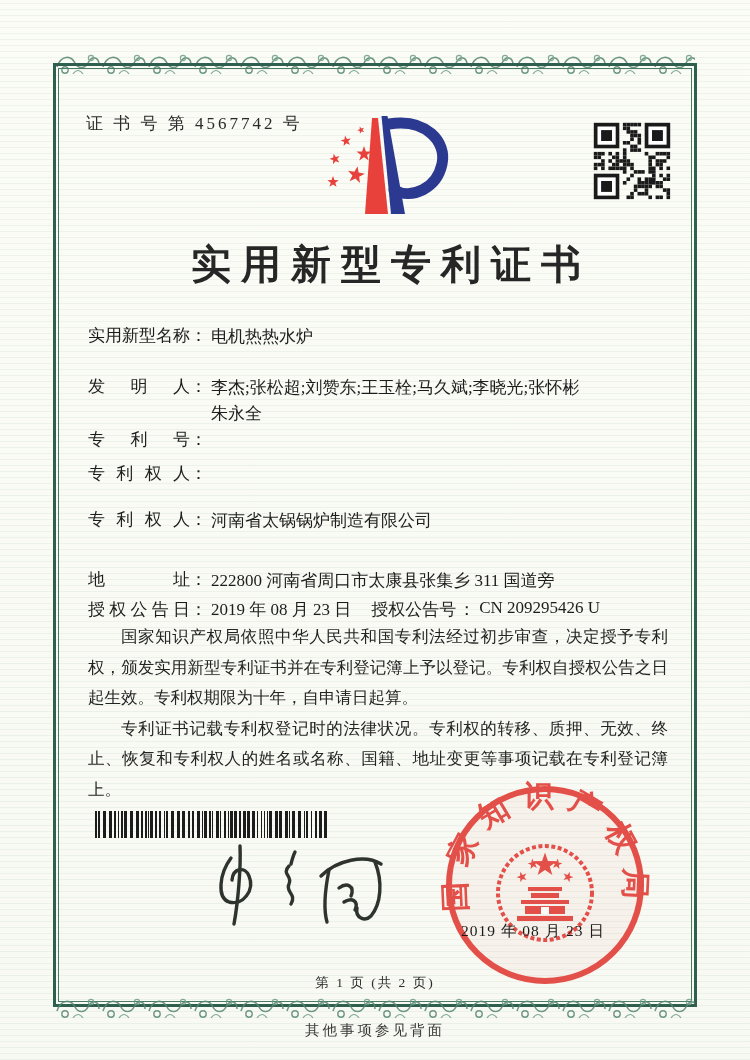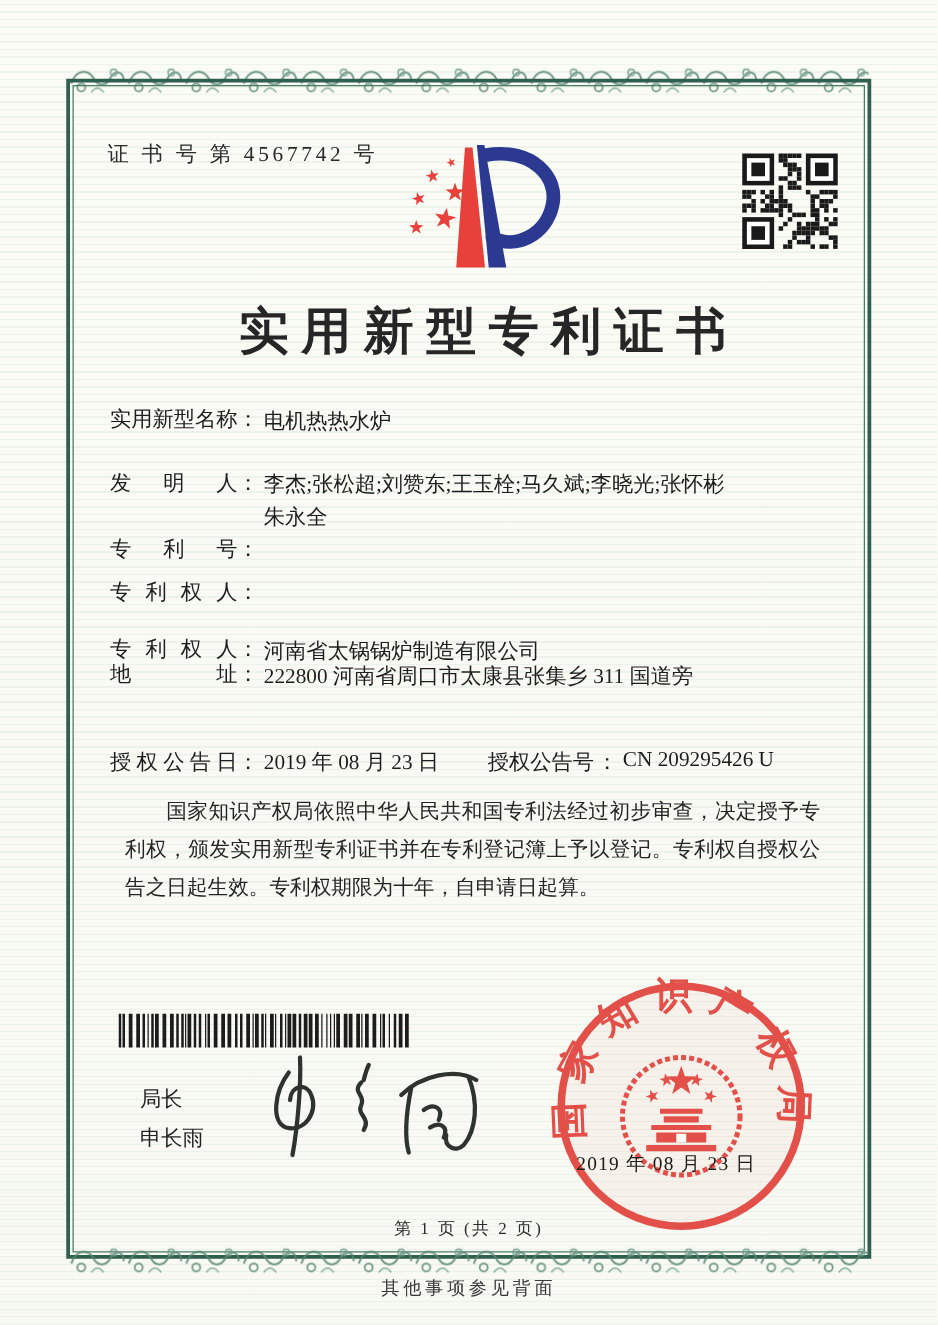--- a/index.html
+++ b/index.html
@@ -34,29 +34,29 @@
   }
   .frow{position:absolute;left:88px;display:flex;align-items:flex-start;font-size:17px;color:#1d1d1d;width:580px;}
   .flabel{display:inline-block;width:102px;text-align:justify;text-align-last:justify;flex:none;}
   .fcolon{flex:none;margin-right:4px;}
   .fvalue{flex:1;line-height:1.55;}
   .frow.r-name{top:324px;}
   .frow.r-inventor{top:375px;}
   .frow.r-patentno{top:428px;}
   .frow.r-filing{top:462px;}
   .frow.r-patentee{top:508px;}
-  .frow.r-address{top:528px;justify-content:center;}
+  .frow.r-address{top:568px;justify-content:center;}
   .frow.r-grant{top:598px;align-items:flex-end;}
-  .grant-no{margin-left:39px;display:flex;}
+  .grant-no{margin-left:20px;display:flex;}
   .grant-no .flabel{width:auto;margin-right:2px;}
   .body-text{
     position:absolute;left:88px;top:622px;width:580px;
     font-size:16.5px;line-height:1.85;text-align:justify;color:#242424;
   }
-  .body-text p{margin:12px;text-indent:2em;font-family:Liberation Serif, serif;}
+  .body-text p{margin:0;text-indent:2em;font-family:Liberation Serif, serif;}
   .barcode{
     position:absolute;left:95px;top:811px;width:238px;height:27px;
     display:flex;align-items:stretch;
   }
   .barcode div{background:#1c1c1c;height:100%;flex:none;}
   .director{position:absolute;left:112px;top:864px;font-size:17px;line-height:1.85;color:#222;}
   .signature{position:absolute;left:203px;top:840px;width:195px;height:92px;}
   .seal{position:absolute;left:440px;top:780px;width:210px;height:210px;opacity:.92;}
   .seal-date{
     position:absolute;left:461px;top:921px;font-size:15.5px;letter-spacing:1px;color:#1b1b19;z-index:3;
@@ -294,20 +294,21 @@
     <span>2019 年 08 月 23 日</span>
     <span class="grant-no">
       <span class="flabel">授权公告号</span>
         <span class="fcolon">：</span>
       <span>CN 209295426 U</span>
     </span>
   </div>
 
   <div class="body-text">
     <p>国家知识产权局依照中华人民共和国专利法经过初步审查，决定授予专利权，颁发实用新型专利证书并在专利登记簿上予以登记。专利权自授权公告之日起生效。专利权期限为十年，自申请日起算。</p>
+    <p>专利证书记载专利权登记时的法律状况。专利权的转移、质押、无效、终止、恢复和专利权人的姓名或名称、国籍、地址变更等事项记载在专利登记簿上。</p>
   </div>
 
   <div class="barcode">
       <div style="width:2px;margin-right:1px"></div>
       <div style="width:2px;margin-right:3px"></div>
       <div style="width:3px;margin-right:3px"></div>
       <div style="width:3px;margin-right:2px"></div>
       <div style="width:2px;margin-right:2px"></div>
       <div style="width:1px;margin-right:2px"></div>
       <div style="width:2px;margin-right:1px"></div>
@@ -354,24 +355,20 @@
       <div style="width:3px;margin-right:3px"></div>
       <div style="width:3px;margin-right:3px"></div>
       <div style="width:1px;margin-right:1px"></div>
       <div style="width:2px;margin-right:3px"></div>
       <div style="width:1px;margin-right:3px"></div>
       <div style="width:2px;margin-right:2px"></div>
       <div style="width:3px;margin-right:2px"></div>
       <div style="width:3px;margin-right:3px"></div>
     </div>
 
-  <div class="director">
-    <div>局长</div>
-    <div>申长雨</div>
-  </div>
 
   <svg class="signature" viewBox="0 0 195 92">
     <g fill="none" stroke="#2e332e" stroke-width="3.4" stroke-linecap="round">
       <path d="M28,18 C16,34 14,58 26,62 C40,66 52,50 46,36 C42,26 30,28 29,40"></path>
       <path d="M37,6 C38,28 35,62 31,84"></path>
       <path d="M86,26 C78,34 90,36 86,44 C82,52 94,54 88,64"></path>
       <path d="M92,12 C90,16 89,20 88,24"></path>
       <path d="M118,36 C134,20 162,14 178,24"></path>
       <path d="M126,30 C122,50 120,68 124,82"></path>
       <path d="M172,22 C180,42 178,64 168,76 C162,82 152,78 154,68"></path>

